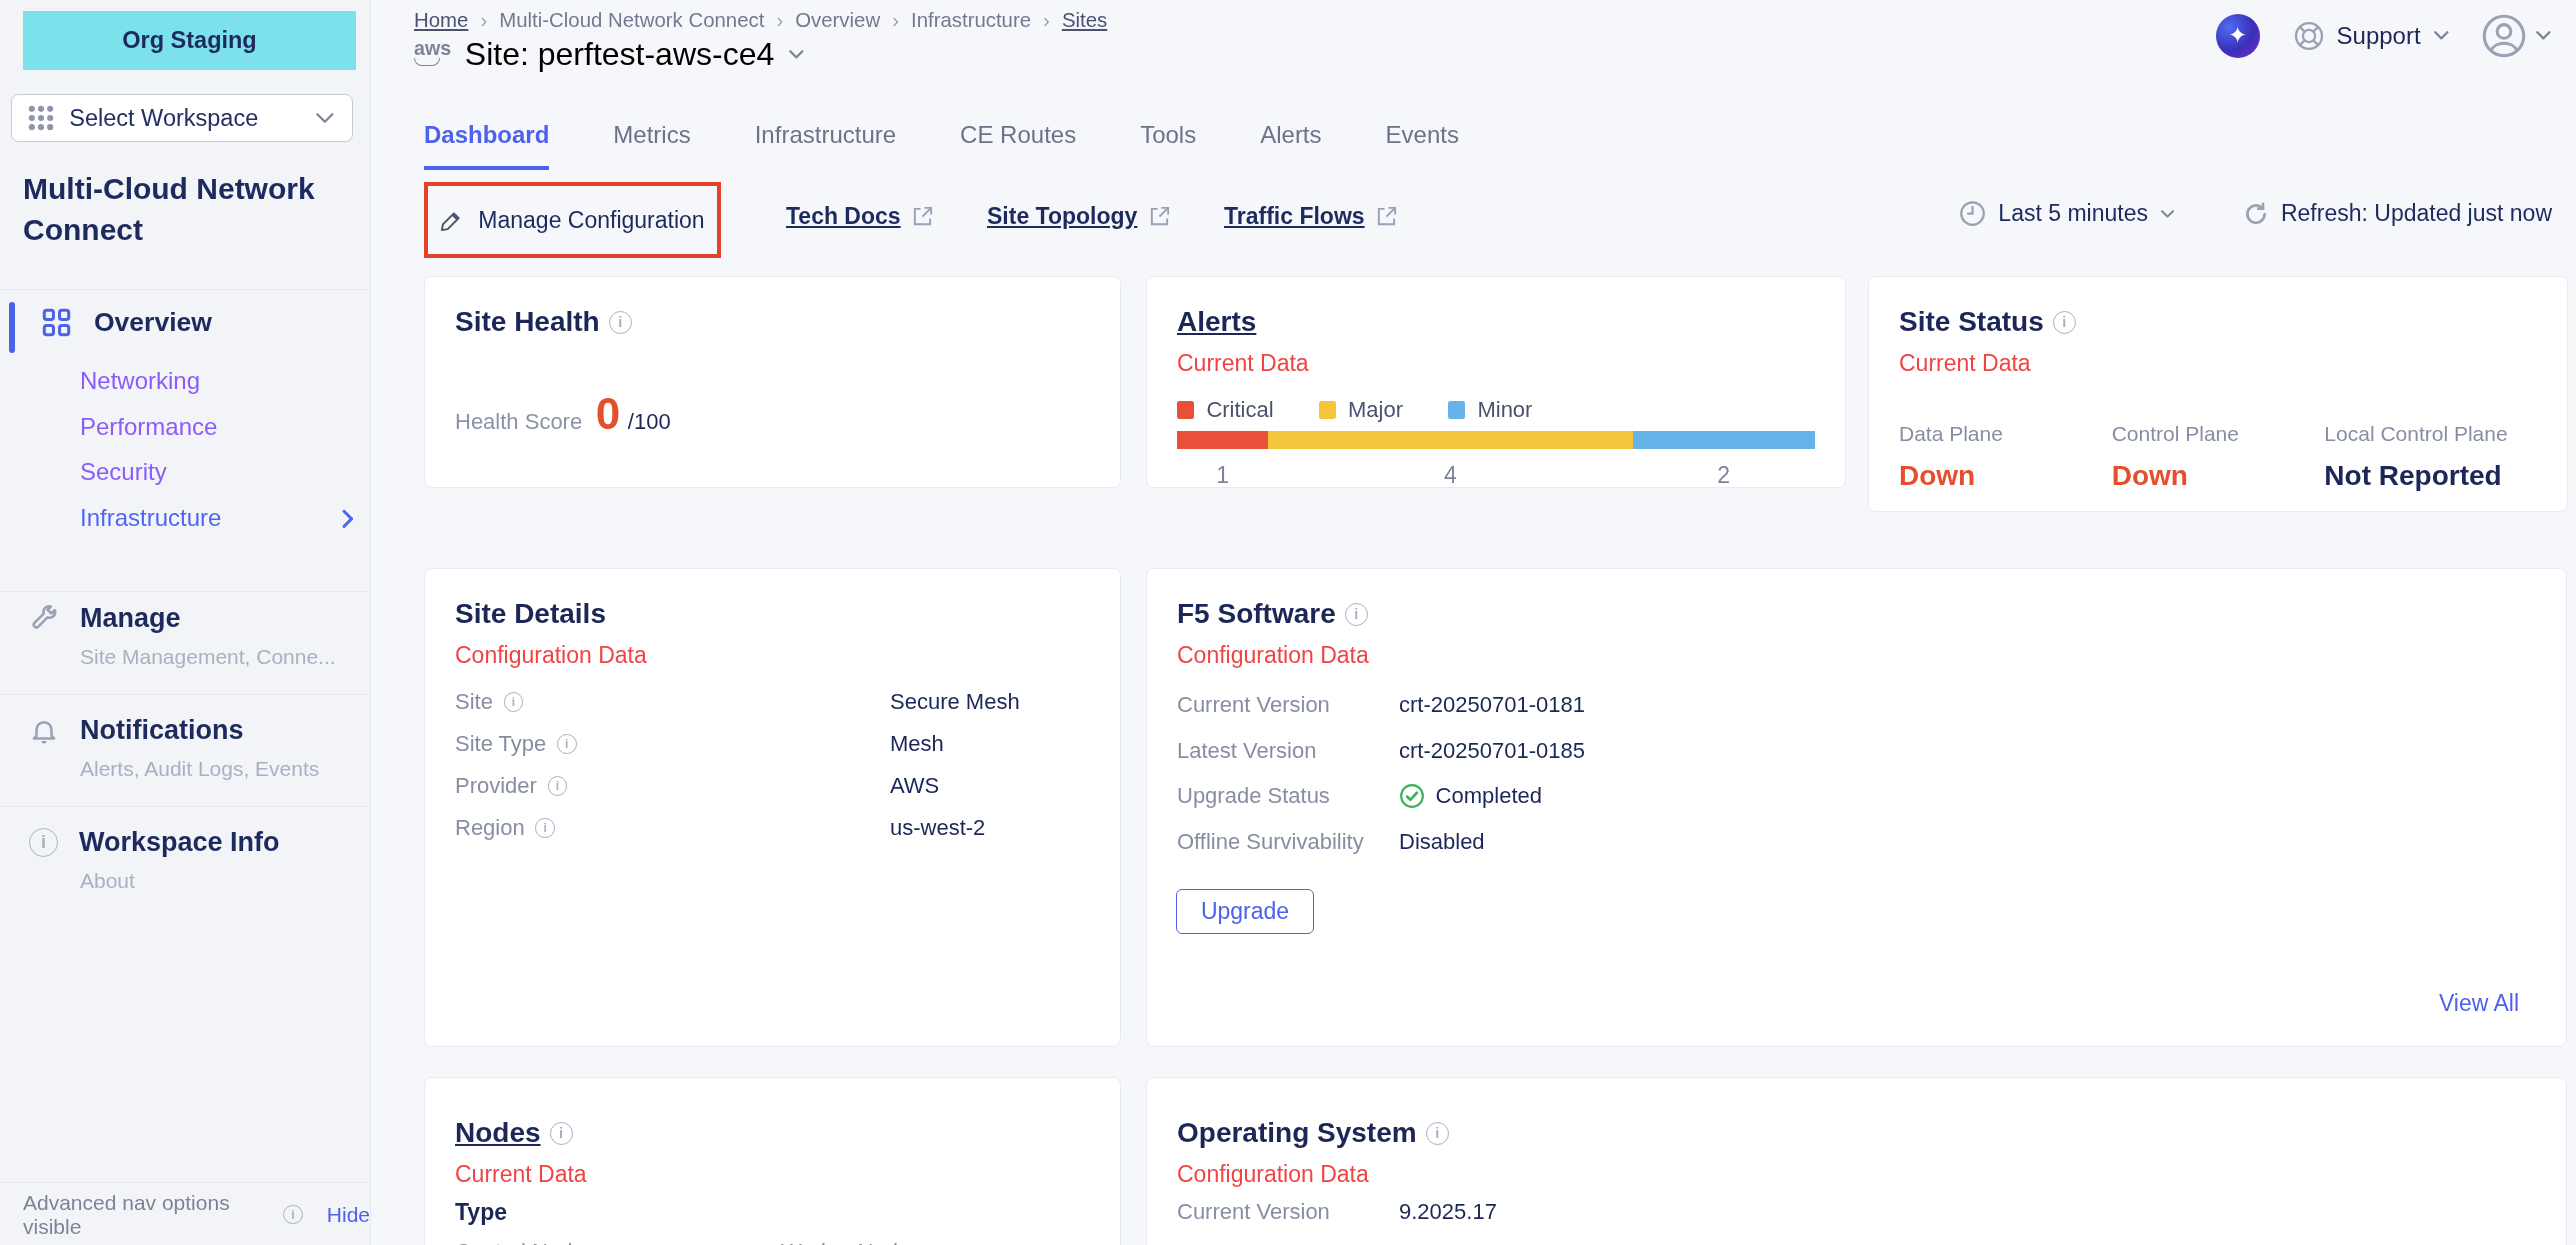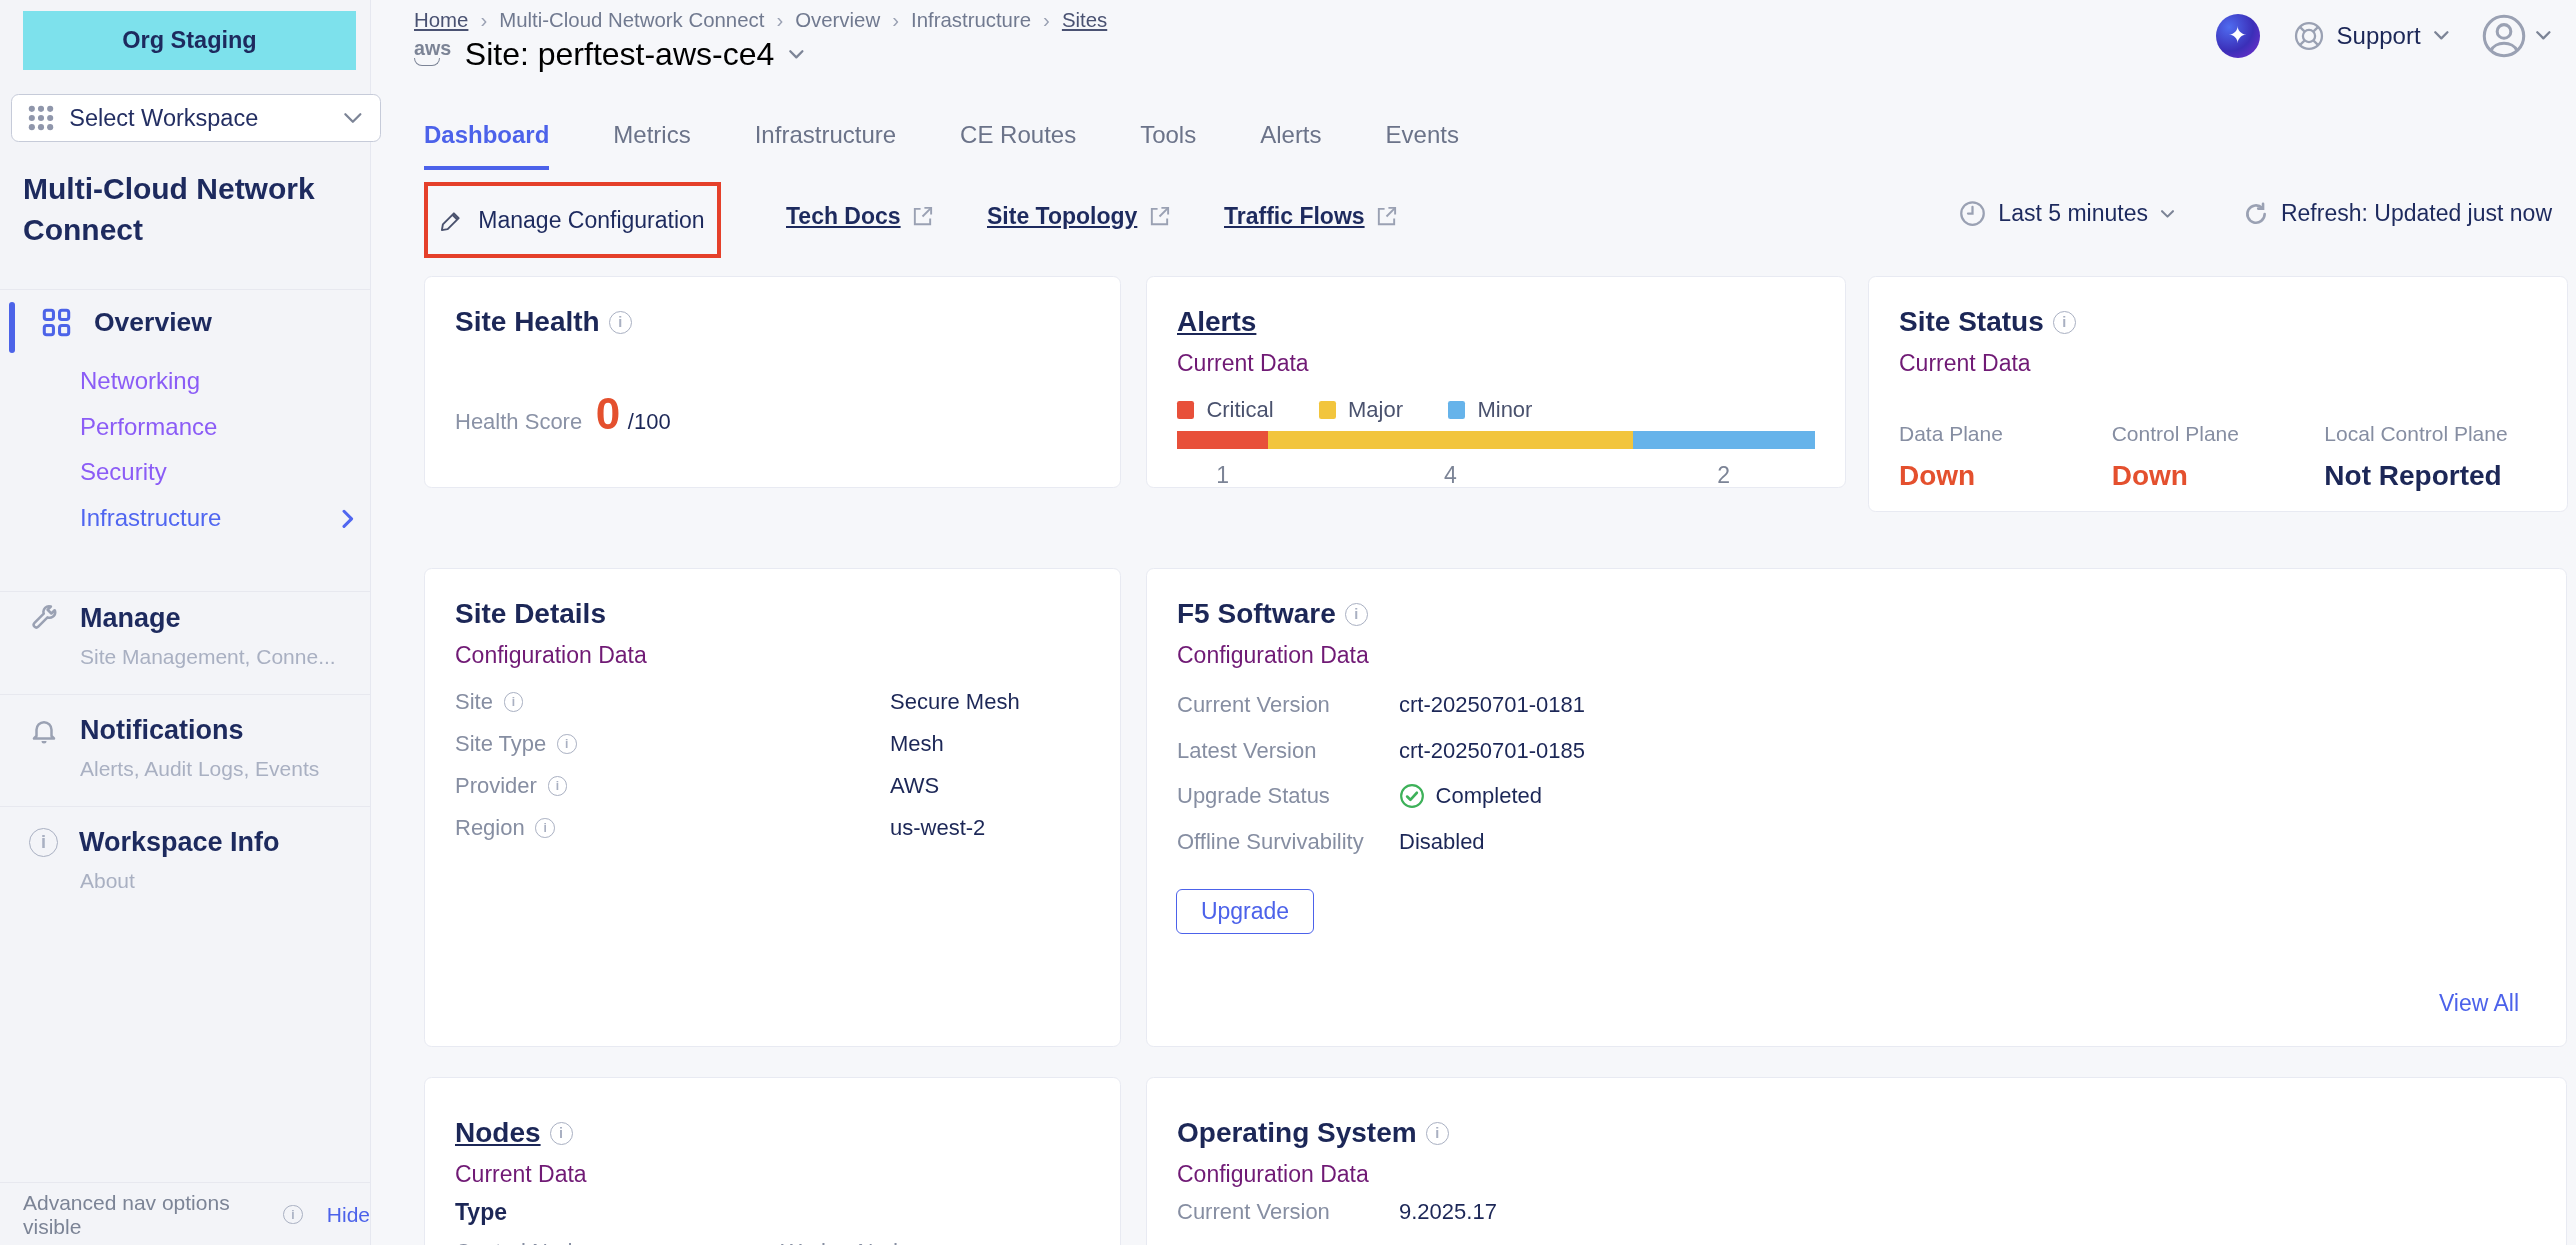--- a/index.html
+++ b/index.html
@@ -16,21 +16,21 @@
   .sidebar {
     position:absolute; left:0; top:0; width:371px; height:1246px;
     background:#f3f4f8; border-right:1.5px solid #e6e8f0;
   }
   .org-banner {
     position:absolute; left:23px; top:10.6px; width:333px; height:59px;
     background:#7de1ec; display:flex; align-items:center; justify-content:center;
     font-size:23.5px; font-weight:600; color:#1d2a5e;
   }
   .ws-select {
-    position:absolute; left:10.6px; top:94px; width:370px; height:48px;
+    position:absolute; left:10.6px; top:94px; width:342px; height:48px;
     background:#fff; border:1.5px solid #c6cbd9; border-radius:7.6px;
     display:flex; align-items:center; padding:0 16.7px; gap:15px;
   }
   .ws-select .lbl { font-size:23.5px; color:#232e62; flex:1; }
   .product-title {
     position:absolute; left:23px; top:168px; width:310px;
     font-size:30px; line-height:41px; font-weight:700; color:#1d2a5e;
   }
   .nav-block { position:absolute; left:0; top:289px; width:100%; height:303px; border-top:1.5px solid #e7e8ef; border-bottom:1.5px solid #e7e8ef; }
   .nav-active-bar { position:absolute; left:9px; top:12px; width:6px; height:51px; border-radius:4.5px; background:#4c63e8; }
@@ -86,21 +86,21 @@
   }
   .tool-link { position:absolute; top:21px; display:flex; align-items:center; gap:10.6px; font-size:23px; color:#1d2a5e; cursor:pointer; }
   .tool-link .txt { text-decoration:underline; font-weight:600; }
   .tr-right { position:absolute; right:0; top:18px; display:flex; align-items:flex-end; gap:68px; }
   .time-range, .refresh { display:flex; align-items:center; gap:12px; font-size:23px; color:#1d2a5e; cursor:pointer; }
 
   
   .card { position:absolute; background:#fff; border:1.5px solid #e8eaf2; border-radius:7.6px; overflow:hidden; }
   .card-title { font-size:28px; font-weight:600; color:#1c2757; display:flex; align-items:center; gap:9px; }
   .card-title .t-link { text-decoration:underline; cursor:pointer; }
-  .card-sub { font-size:23px; color:#701a75; margin-top:12px; }
+  .card-sub { font-size:23px; color:#ef4444; margin-top:12px; }
   .pad { padding:29px 30px; }
 
   .hs-line { position:absolute; left:30px; top:112px; display:flex; align-items:baseline; gap:7.6px; }
   .hs-label { font-size:22px; color:#8a92a6; margin-right:6px; }
   .hs-zero { font-size:44px; font-weight:700; color:#e4502e; }
   .hs-suffix { font-size:22px; color:#1c2757; }
 
   .legend { position:absolute; left:30px; top:120px; display:flex; gap:45px; align-items:center; }
   .legend .item { display:flex; align-items:center; gap:12px; font-size:22px; color:#4a526e; }
   .legend .swatch { width:17.4px; height:17.4px; border-radius:2.3px; }

